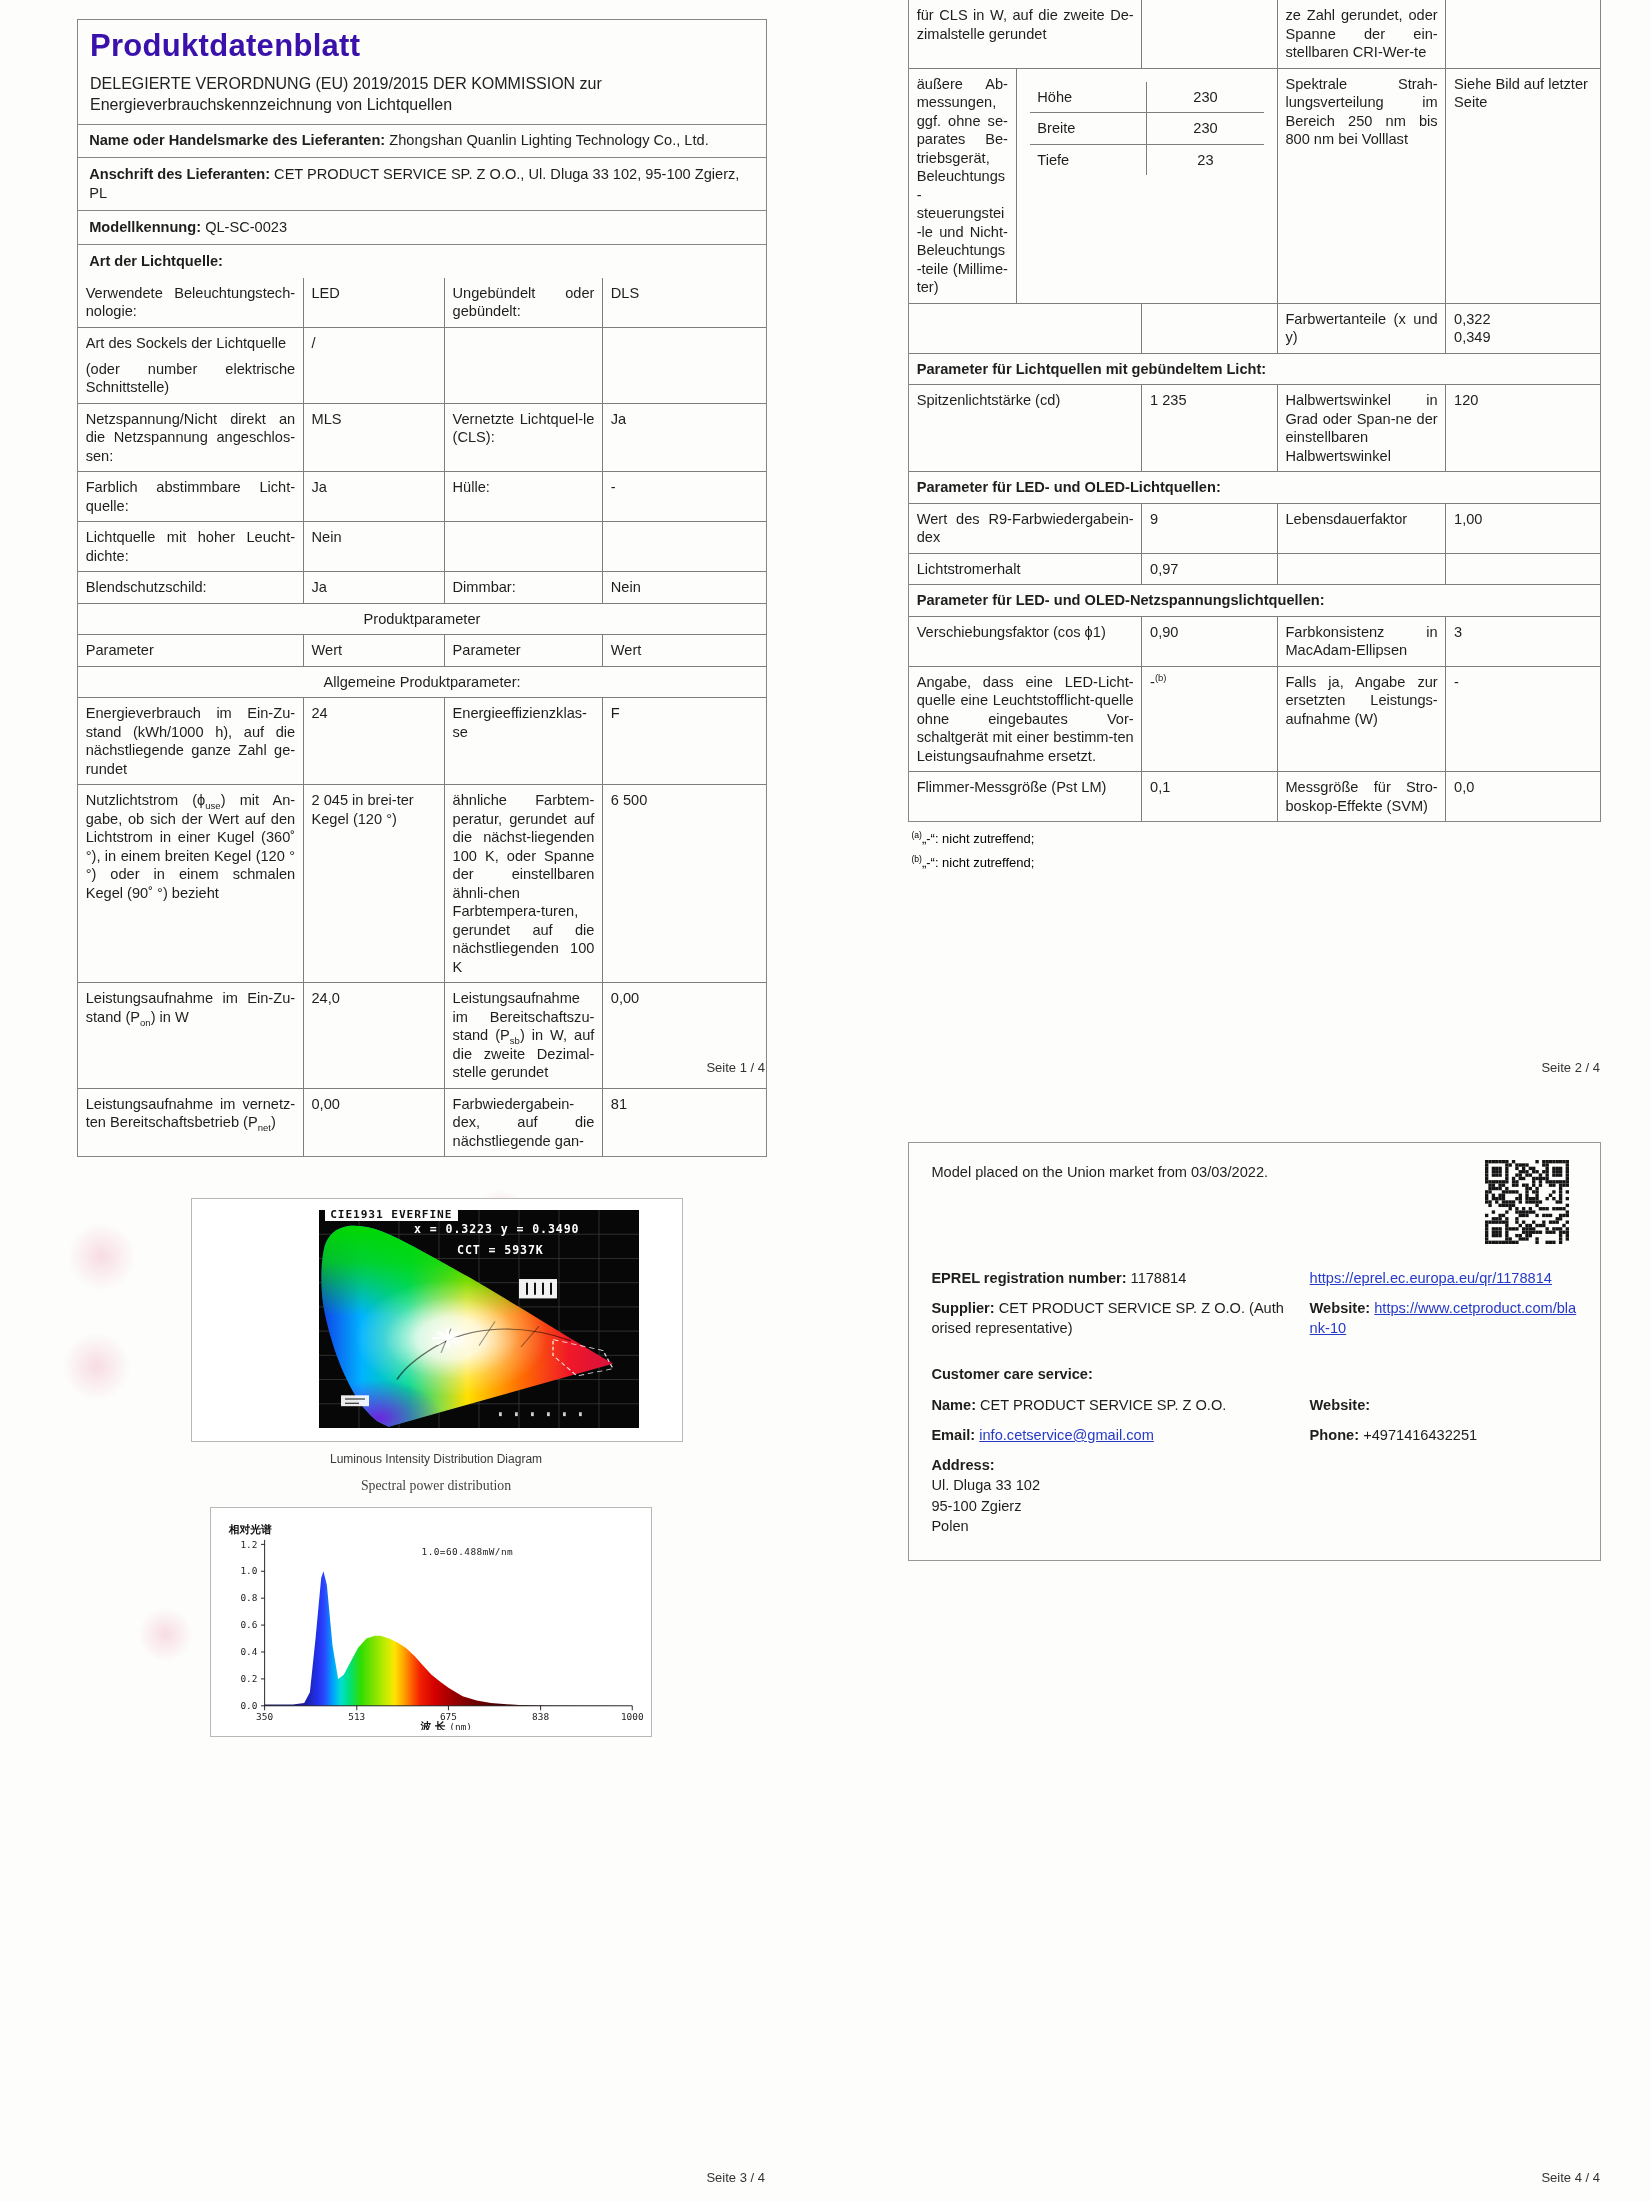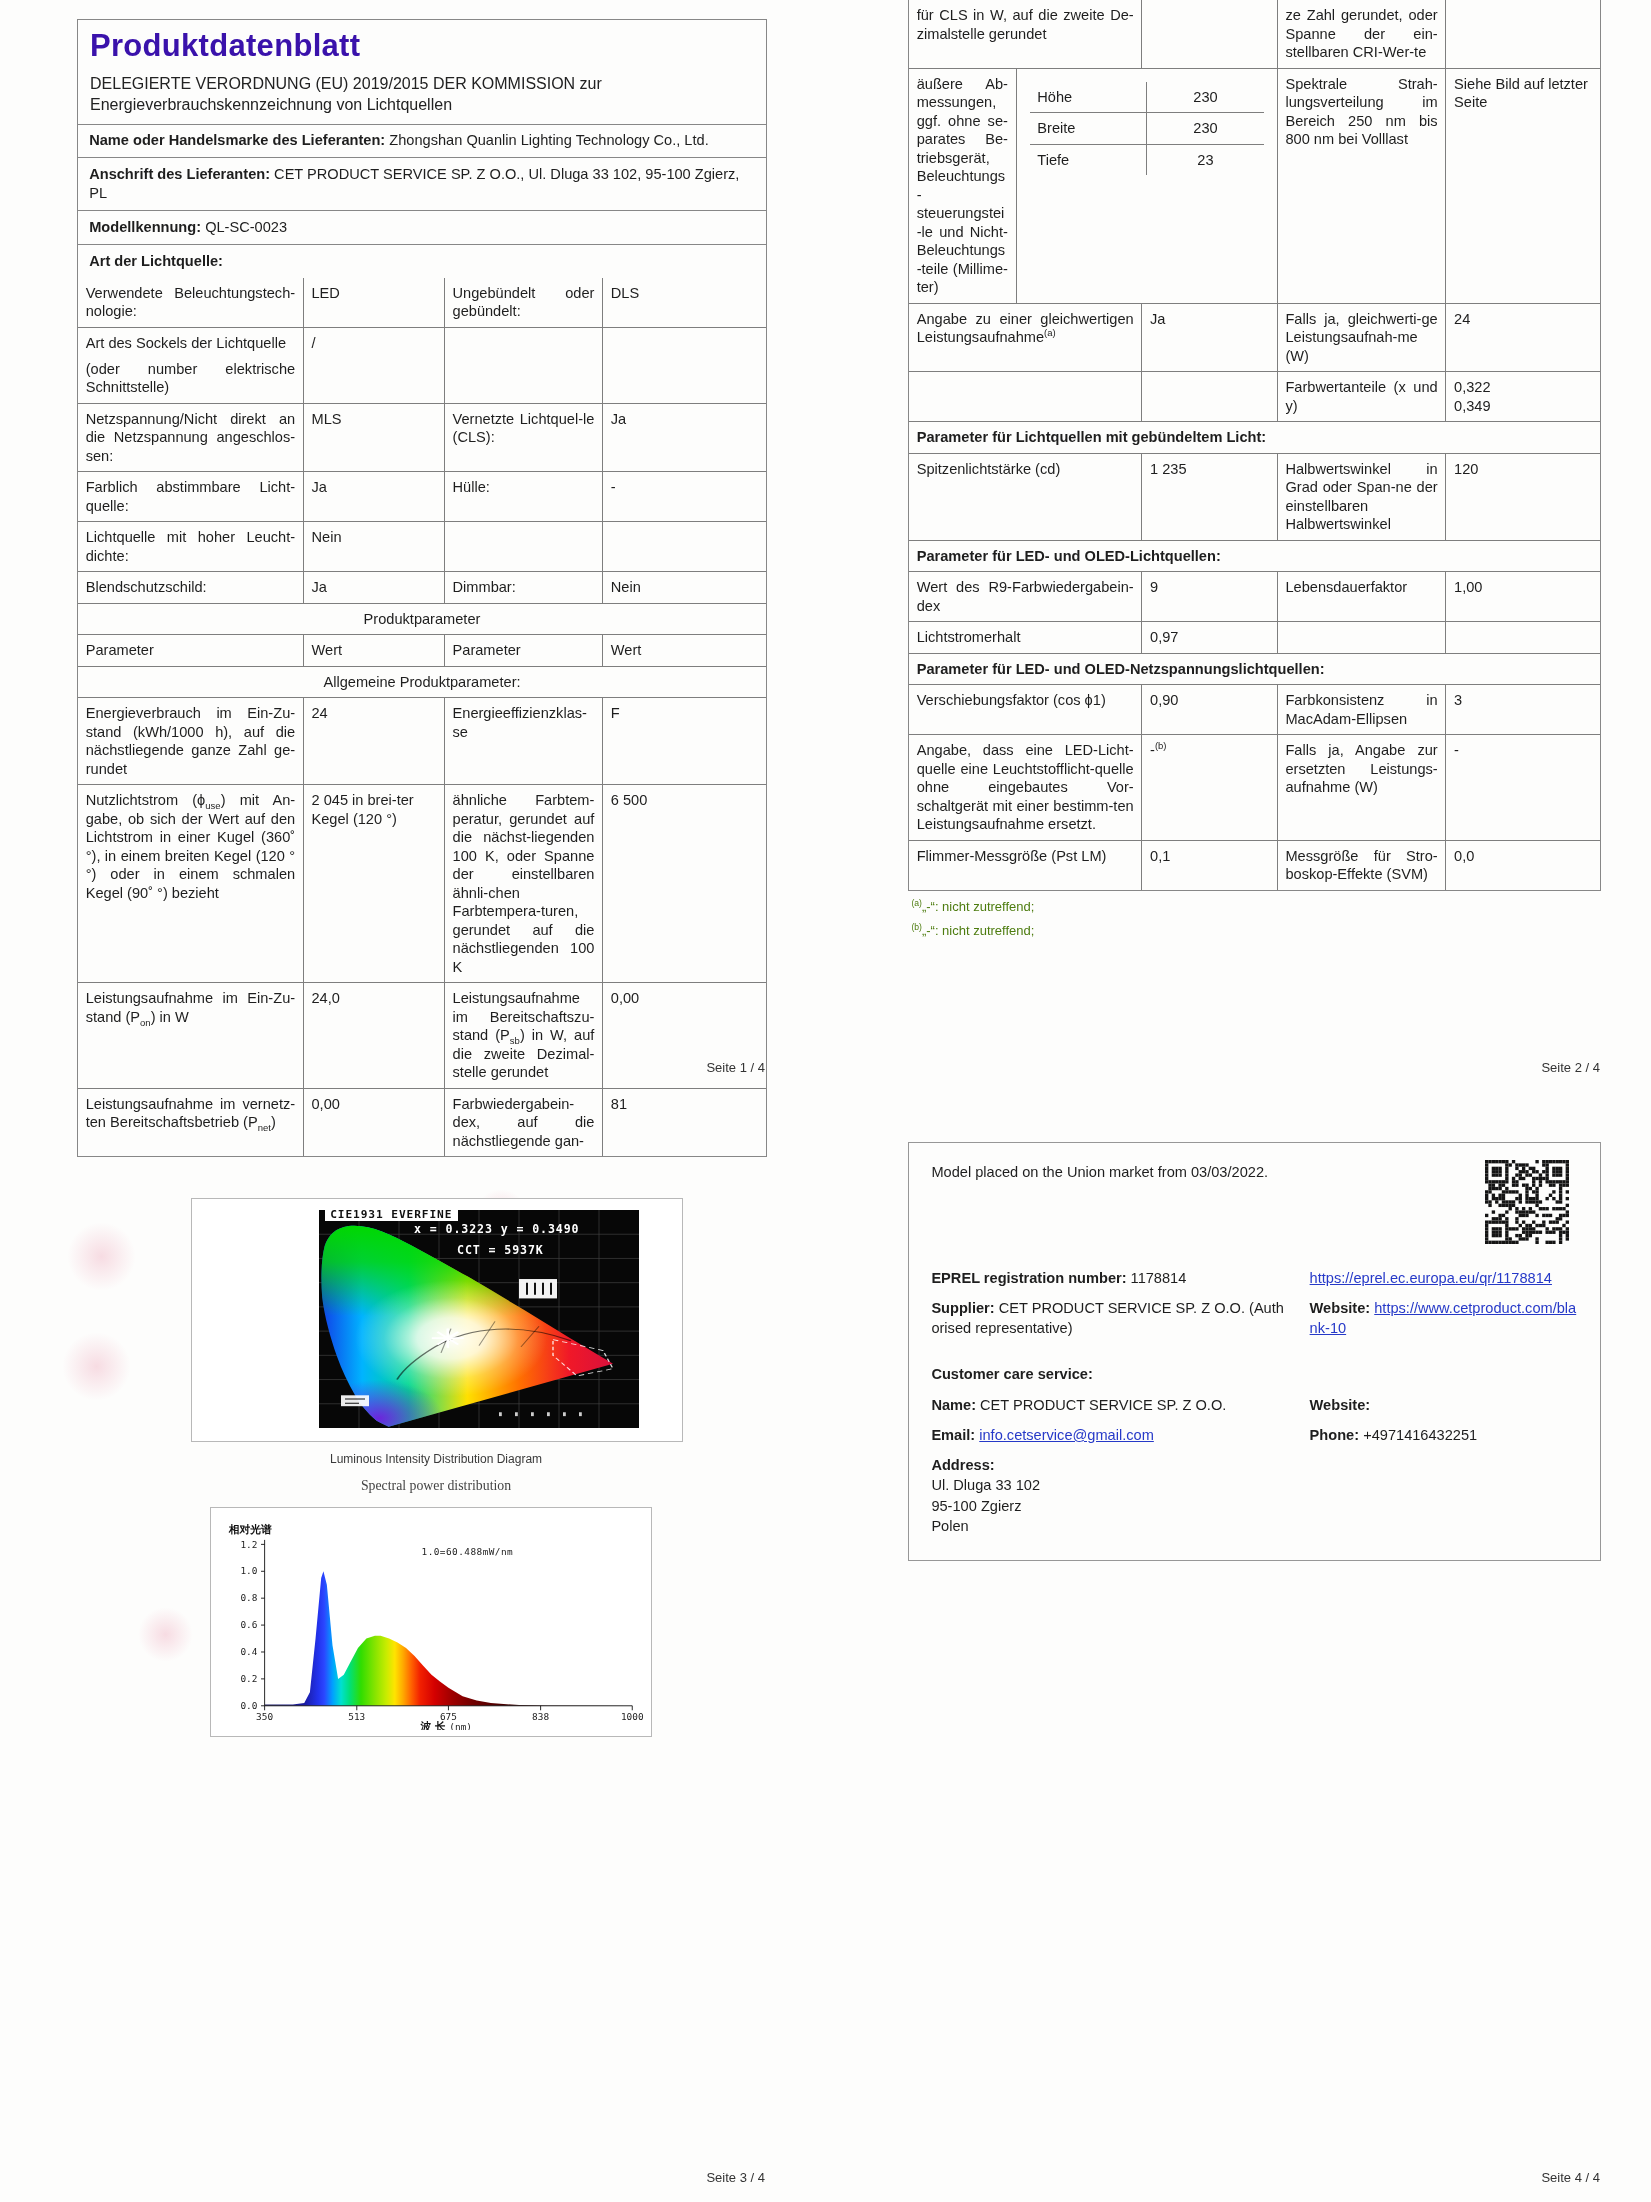--- a/index.html
+++ b/index.html
@@ -36,21 +36,21 @@
   
   #p2{left:908px;top:0;width:693px}
   .box2{border:0.9px solid #878787;border-top:none;background:#fdfdfc}
   td.nest{padding:13px}
   table.ntab{width:100%;border-collapse:collapse;table-layout:fixed;font-size:14.6px;line-height:18.5px}
   .ntab td{border:0.9px solid #7e7e7e;padding:6px 7.7px;vertical-align:top}
   .ntab tr>td:first-child{border-left:none}
   .ntab tr>td:last-child{border-right:none}
   .ntab tr:first-child>td{border-top:none}
   .ntab td.nv{text-align:center}
-  .fnotes{padding:8.6px 3.4px;font-size:13px;line-height:16.3px;color:#4d7c0f}
+  .fnotes{padding:8.6px 3.4px;font-size:13px;line-height:16.3px;color:#000000}
   .fn{margin:0 0 7.7px 0}
   .fn sup{font-size:8.6px}
 
   .pfoot{position:absolute;font-size:13px;color:#333;width:163px;text-align:right}
 
   
   .ciebox{position:absolute;left:191px;top:1198px;width:490px;height:242px;
           border:0.9px solid #b8b8b8;background:#fff}
   .cieblack{position:absolute;left:127px;top:11.2px;width:320px;height:218px;background:#070707}
   .cieblack svg{position:absolute;left:0;top:0;width:100%;height:100%}
@@ -235,26 +235,20 @@
           </tr>
           <tr>
             <td class="nk">Tiefe</td>
             <td class="nv">23</td>
           </tr>
         </tbody>
               </table>
       </td>
       <td class="lab">Spektrale Strah-lungsverteilung im Bereich 250 nm bis 800 nm bei Volllast</td>
       <td class="val">Siehe Bild auf letzter Seite</td>
-    </tr>
-    <tr>
-      <td class="lab" colspan="2"><span>Angabe zu einer gleichwertigen Leistungsaufnahme</span><sup>(a)</sup></td>
-      <td class="val">Ja</td>
-      <td class="lab">Falls ja, gleichwerti-ge Leistungsaufnah-me (W)</td>
-      <td class="val">24</td>
     </tr>
     <tr>
       <td class="lab" colspan="2"></td>
       <td class="val"></td>
       <td class="lab">Farbwertanteile (x und y)</td>
       <td class="val preline">0,322
 0,349</td>
     </tr>
     <tr>
       <td class="sechl" colspan="5">Parameter für Lichtquellen mit gebündeltem Licht:</td>

